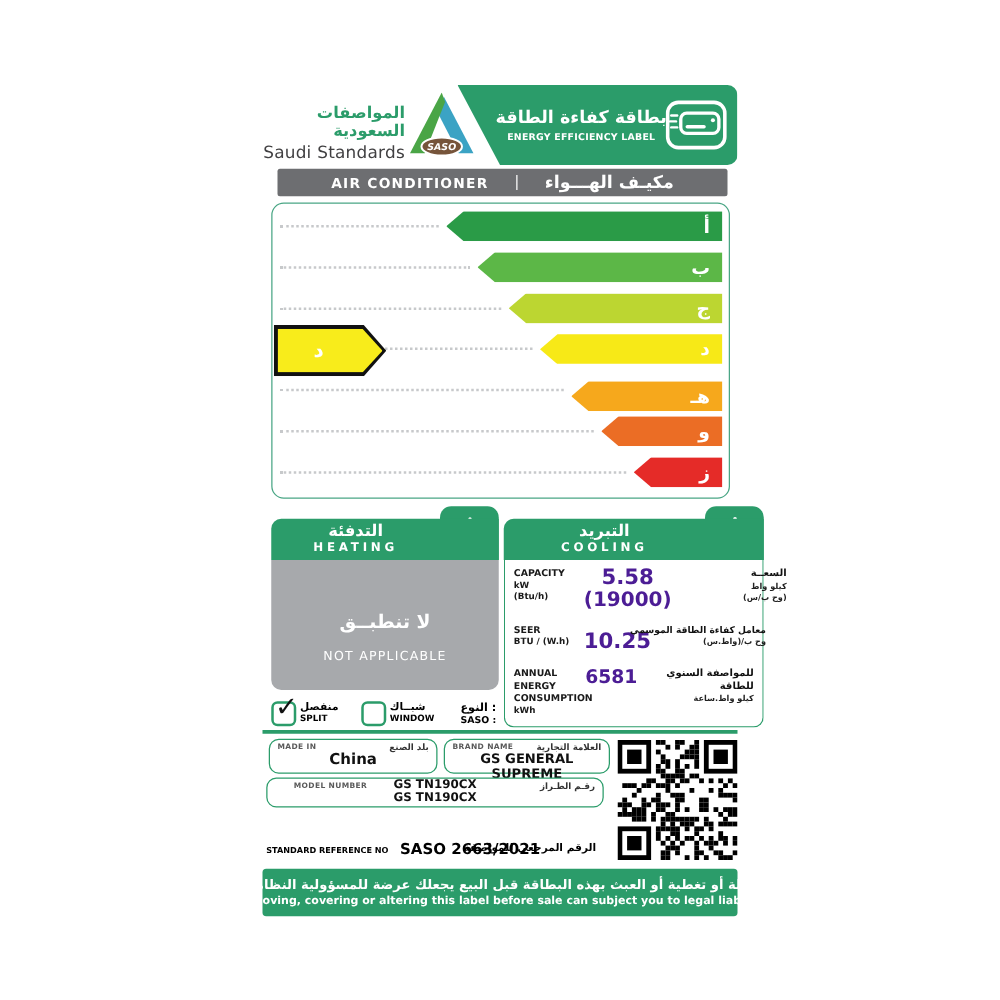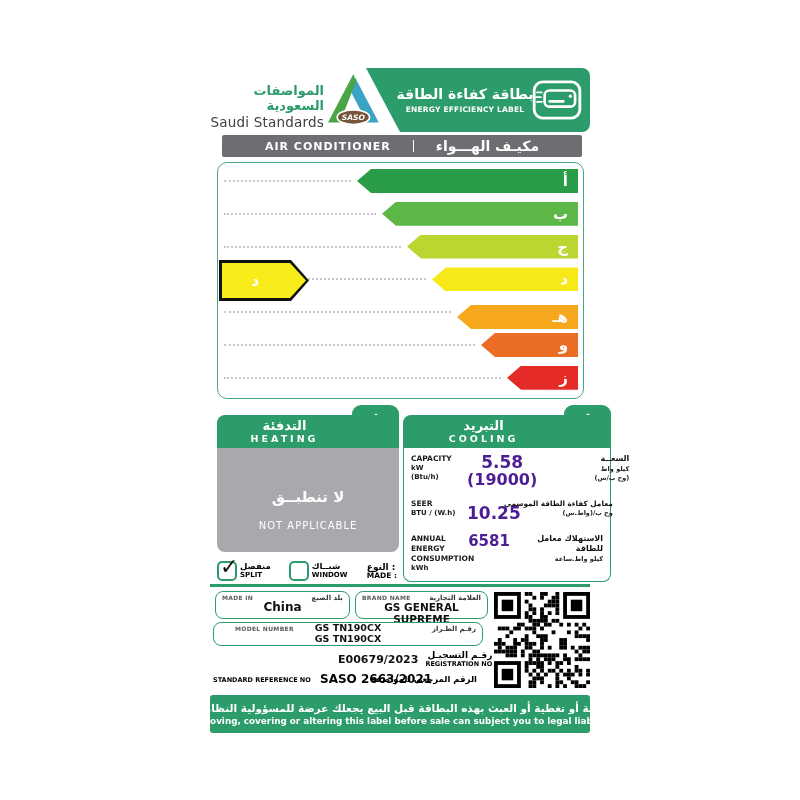--- a/index.html
+++ b/index.html
@@ -267,21 +267,21 @@
       <div class="c-row">
         <div class="c-en">
           <span class="first">ANNUAL ENERGY</span><br>
           <span class="first">CONSUMPTION</span><br>
           <span>kWh</span>
         </div>
         <div class="c-val" style="font-size:15px;">
           <div>6581</div>
         </div>
         <div class="c-ar">
-          <span class="first">الاستهلاك معامل</span>
+          <span class="first">للمواصفة السنوي</span>
           <span class="first">للطاقة</span>
           <span class="sub">كيلو واط.ساعة</span>
         </div>
       </div>
 
     </div>
   </div>
 
   <div class="type-row">
     <span class="checkbox">
@@ -291,21 +291,21 @@
       <span class="ar">منفصل</span>
       <span class="en">SPLIT</span>
     </span>
     <span class="checkbox cb2"></span>
     <span class="cb-label">
       <span class="ar">شبــاك</span>
       <span class="en">WINDOW</span>
     </span>
     <span class="type-label">
       <span class="ar">النوع :</span>
-      <span class="en">MADE :</span>
+      <span class="en">SASO :</span>
     </span>
   </div>
 
   <div class="divider"></div>
 
   <div class="info-box brand">
     <div class="box-labels">
       <span class="en">BRAND NAME</span>
       <span class="ar">العلامة التجارية</span>
     </div>
@@ -536,27 +536,20 @@
     <div class="box-labels">
       <span class="en">MODEL NUMBER</span>
       <span class="ar">رقـم الطـراز</span>
     </div>
     <div class="model-values">
       <span>GS TN190CX</span>
       <span>GS TN190CX</span>
     </div>
   </div>
 
-  <div class="reg-row">
-    <span class="reg-value">E00679/2023</span>
-    <span class="reg-labels">
-      <span class="ar">رقـم التسجيـل</span>
-      <span class="en">REGISTRATION NO</span>
-    </span>
-  </div>
 
   <span class="std-en">STANDARD REFERENCE NO</span>
   <span class="std-val">SASO 2663/2021</span>
   <span class="std-ar">الرقم المرجعي للمواصفة</span>
 
   <div class="footer">
     <div class="footer-ar">إزالة أو تغطية أو العبث بهذه البطاقة قبل البيع يجعلك عرضة للمسؤولية النظامية</div>
     <div class="footer-en">Removing, covering or altering this label before sale can subject you to legal liability</div>
   </div>
 

